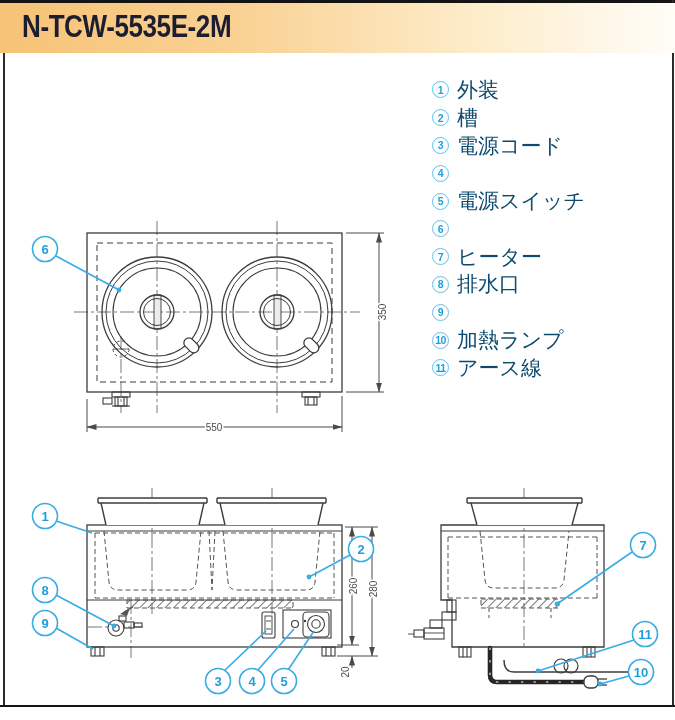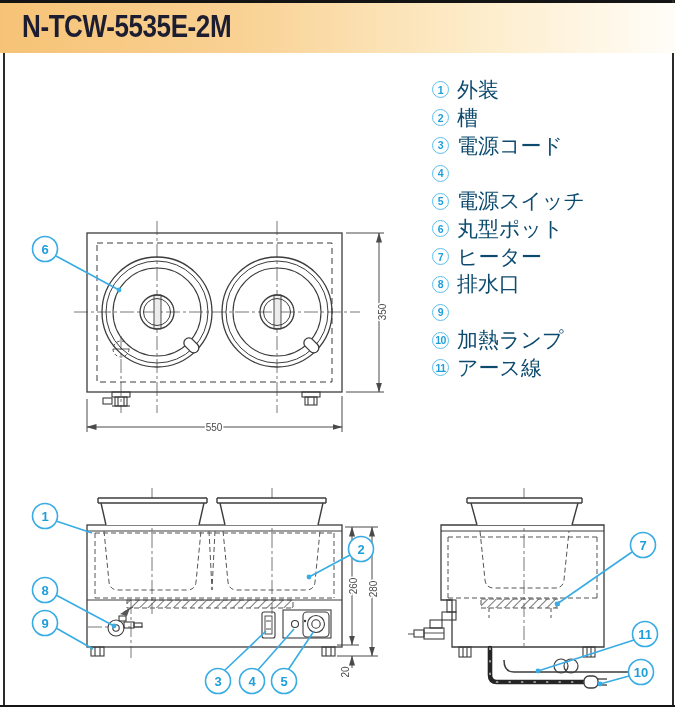--- a/index.html
+++ b/index.html
@@ -62,21 +62,20 @@
       </div>
     <div class="legend-row">
         <span class="legend-num">4</span>
       </div>
     <div class="legend-row">
         <span class="legend-num">5</span>
         <span class="legend-label">電源スイッチ</span>
       </div>
     <div class="legend-row">
         <span class="legend-num">6</span>
-        <span class="legend-label">丸型ポット</span>
       </div>
     <div class="legend-row">
         <span class="legend-num">7</span>
         <span class="legend-label">ヒーター</span>
       </div>
     <div class="legend-row">
         <span class="legend-num">8</span>
         <span class="legend-label">排水口</span>
       </div>
     <div class="legend-row">

